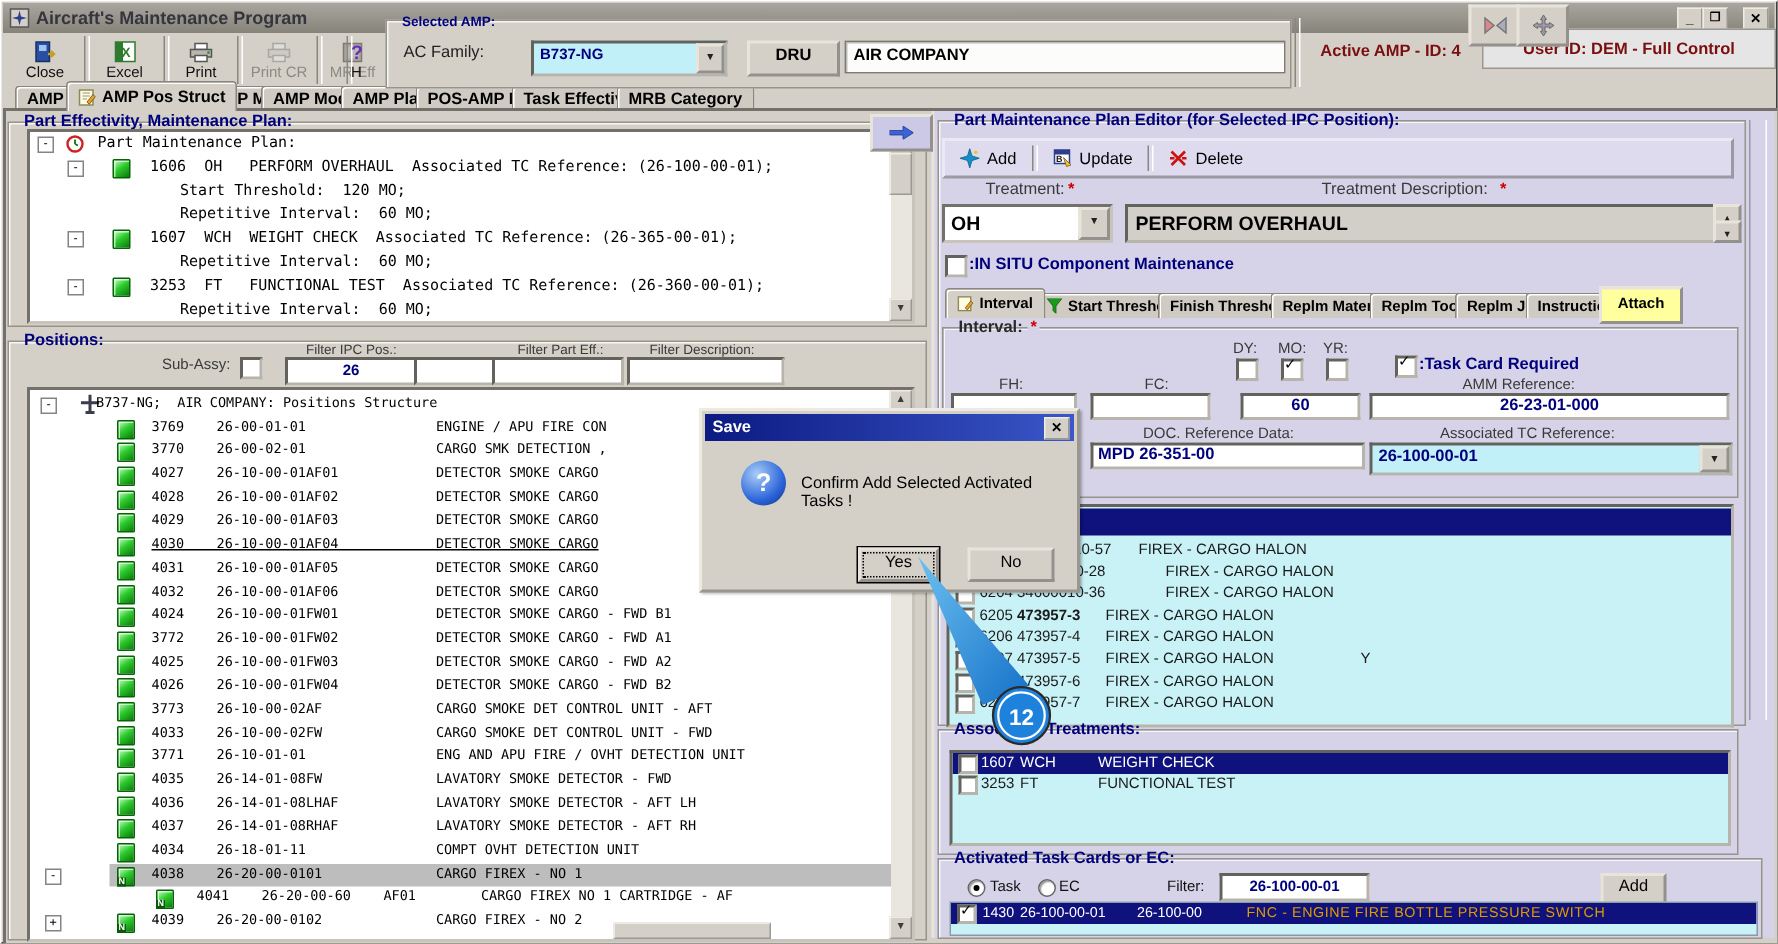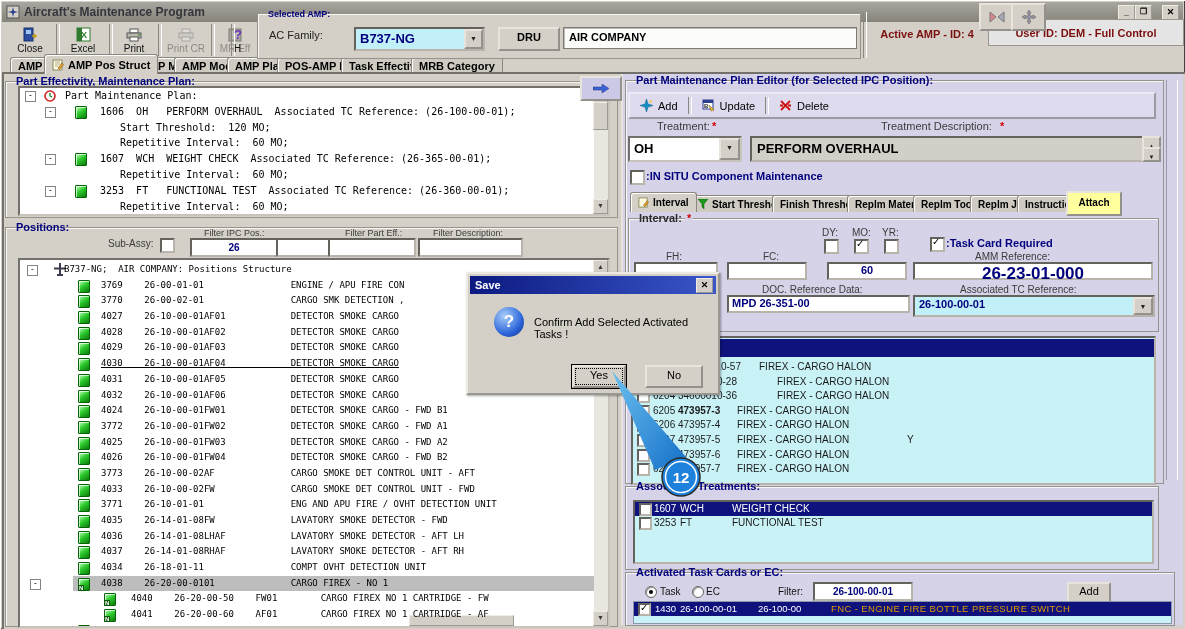--- a/index.html
+++ b/index.html
@@ -161,21 +161,21 @@
   <div class="tsep" style="left:231px;"></div>
   <div class="abs toolbtn" style="left:234px;width:24px;align-items:flex-start;">
     <span style="color:#6a2fb8;font-weight:bold;font-size:13px;">?</span>
     <span>H</span>
   </div>
 
   <div class="gbx bg-gray" style="left:257px;top:13px;width:602px;height:44px;z-index:2;">
     <span class="gbl" style="font-size:9px;top:-6px;">Selected AMP:</span>
     <span class="abs" style="left:11px;top:15px;font-size:11px;color:#222;">AC Family:</span>
     <div class="abs" style="left:96px;top:13px;width:127px;height:20px;background:#c2f0f8;border:2px inset #b8b4ac;">
-      <span class="abs bold navy" style="left:4px;top:2px;font-size:13px;">B737-NG</span>
+      <span class="abs bold navy" style="left:4px;top:2px;font-size:10px;">B737-NG</span>
       <div class="abs btn3d" style="right:0;top:0;width:15px;height:16px;text-align:center;"><span class="ddarrow">▼</span></div>
     </div>
     <div class="abs btn3d" style="left:240px;top:13px;width:58px;height:20px;text-align:center;font-weight:bold;line-height:17px;">DRU</div>
     <div class="abs" style="left:305px;top:13px;width:292px;height:20px;background:#fcfcfa;border:1px solid #7d7a72;box-shadow:inset 1px 1px 0 #bbb;">
       <span class="abs bold" style="left:5px;top:3px;font-size:11px;">AIR COMPANY</span>
     </div>
   </div>
   <div class="tsep" style="left:863px;top:12px;height:46px;"></div>
   <span class="abs bold" style="left:868px;top:28px;width:118px;text-align:center;color:#7b0f0f;">Active AMP - ID: 4</span>
   <div class="abs" style="left:988px;top:19px;width:194px;height:25px;background:#e5e5e5;border:1px solid #9a978e;display:flex;align-items:center;justify-content:center;">
@@ -281,21 +281,20 @@
         <div class="trow"><span class="cube" style="left: 58px;"></span><span class="ttext pre" style="left: 81px;">4025    26-10-00-01FW03            DETECTOR SMOKE CARGO - FWD A2</span></div>
         <div class="trow"><span class="cube" style="left: 58px;"></span><span class="ttext pre" style="left: 81px;">4026    26-10-00-01FW04            DETECTOR SMOKE CARGO - FWD B2</span></div>
         <div class="trow"><span class="cube" style="left: 58px;"></span><span class="ttext pre" style="left: 81px;">3773    26-10-00-02AF              CARGO SMOKE DET CONTROL UNIT - AFT</span></div>
         <div class="trow"><span class="cube" style="left: 58px;"></span><span class="ttext pre" style="left: 81px;">4033    26-10-00-02FW              CARGO SMOKE DET CONTROL UNIT - FWD</span></div>
         <div class="trow"><span class="cube" style="left: 58px;"></span><span class="ttext pre" style="left: 81px;">3771    26-10-01-01                ENG AND APU FIRE / OVHT DETECTION UNIT</span></div>
         <div class="trow"><span class="cube" style="left: 58px;"></span><span class="ttext pre" style="left: 81px;">4035    26-14-01-08FW              LAVATORY SMOKE DETECTOR - FWD</span></div>
         <div class="trow"><span class="cube" style="left: 58px;"></span><span class="ttext pre" style="left: 81px;">4036    26-14-01-08LHAF            LAVATORY SMOKE DETECTOR - AFT LH</span></div>
         <div class="trow"><span class="cube" style="left: 58px;"></span><span class="ttext pre" style="left: 81px;">4037    26-14-01-08RHAF            LAVATORY SMOKE DETECTOR - AFT RH</span></div>
         <div class="trow"><span class="cube" style="left: 58px;"></span><span class="ttext pre" style="left: 81px;">4034    26-18-01-11                COMPT OVHT DETECTION UNIT</span></div>
         <div class="trow"><div class="hl" style="left: 53px;"></div><span class="expbox" style="left: 10px;">-</span><span class="cube badge" style="left: 58px;"></span><span class="ttext pre" style="left: 81px;">4038    26-20-00-0101              CARGO FIREX - NO 1</span></div>
-        <div class="trow"><span class="cube badge" style="left: 84px;"></span><span class="ttext pre" style="left: 111px;">4040    26-20-00-50    FW01        CARGO FIREX NO 1 CARTRIDGE - FW</span></div>
         <div class="trow"><span class="cube badge" style="left: 84px;"></span><span class="ttext pre" style="left: 111px;">4041    26-20-00-60    AF01        CARGO FIREX NO 1 CARTRIDGE - AF</span></div>
         <div class="trow"><span class="expbox" style="left: 10px;">+</span><span class="cube badge" style="left: 58px;"></span><span class="ttext pre" style="left: 81px;">4039    26-20-00-0102              CARGO FIREX - NO 2</span></div>
       </div>
     <div class="sbtrack" style="right:0;top:0;width:14px;bottom:0;"></div>
     <div class="sbtn" style="right:0;top:0;width:13px;height:13px;">▲</div>
     <div class="sbthumb" style="right:0;top:14px;width:13px;height:80px;"></div>
     <div class="sbtn" style="right:0;bottom:0;width:13px;height:13px;">▼</div>
     <div class="sbthumb" style="left:389px;bottom:0;width:103px;height:9px;"></div>
   </div>
 
@@ -398,21 +397,21 @@
   <div class="cb checked" style="left:854px;top:239px;"></div>
   <div class="cb" style="left:884px;top:239px;"></div>
   <div class="cb checked" style="left:930px;top:237px;"></div>
   <span class="abs bold navy" style="left:946px;top:237px;">:Task Card Required</span>
   <span class="lbl" style="left:666px;top:251px;">FH:</span>
   <span class="lbl" style="left:763px;top:251px;">FC:</span>
   <div class="field" style="left:634px;top:262px;width:80px;height:14px;"></div>
   <div class="field" style="left:727px;top:262px;width:76px;height:14px;"></div>
   <div class="field" style="left:827px;top:262px;width:76px;height:14px;text-align:center;font-size:11px;">60</div>
   <span class="lbl" style="left:975px;top:251px;">AMM Reference:</span>
-  <div class="field" style="left:913px;top:262px;width:236px;height:14px;text-align:center;font-size:17px;">26-23-01-000</div>
+  <div class="field" style="left:913px;top:262px;width:236px;height:14px;text-align:center;font-size:11px;">26-23-01-000</div>
   <span class="lbl" style="left:762px;top:284px;">DOC. Reference Data:</span>
   <div class="field" style="left:727px;top:295px;width:176px;height:14px;padding-left:3px;font-size:11px;">MPD 26-351-00</div>
   <span class="lbl" style="left:960px;top:284px;">Associated TC Reference:</span>
   <div class="abs" style="left:913px;top:295px;width:238px;height:18px;background:#c2f0f8;border:2px inset #b8b4ac;">
     <span class="abs bold navy" style="left:4px;top:1px;font-size:11px;">26-100-00-01</span>
     <div class="abs btn3d" style="right:0;top:0;width:16px;height:14px;text-align:center;"><span class="ddarrow" style="line-height:12px;">▼</span></div>
   </div>
 
   <div class="abs" style="left:631px;top:336px;width:521px;height:145px;background:#c9f2f7;border:2px inset #b8b4ac;overflow:hidden;">
     <div class="abs" style="left:0;top:1px;right:0;height:18px;background:#0f117d;"></div>

